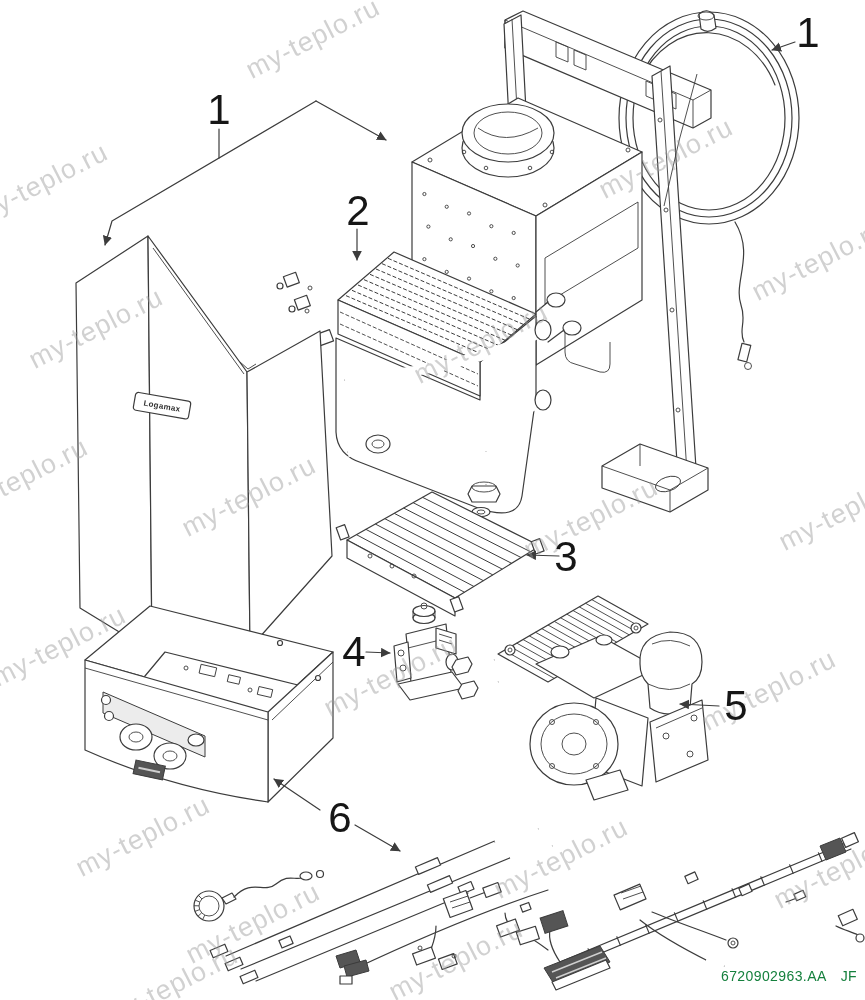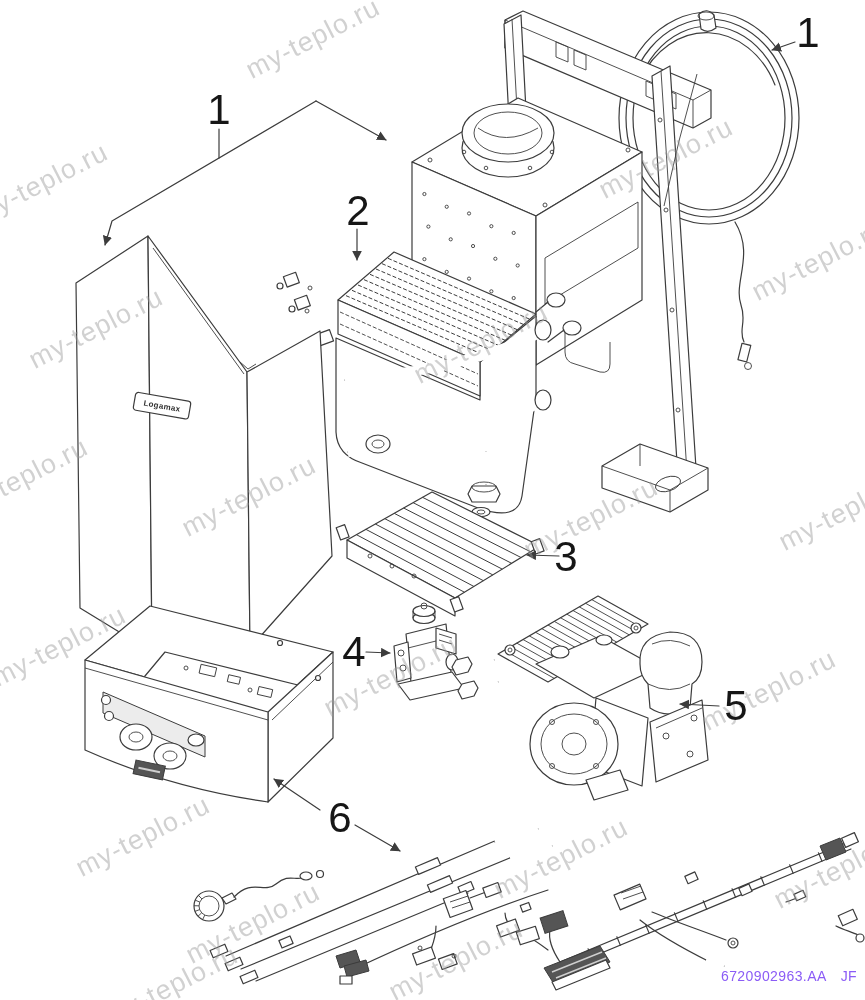--- a/index.html
+++ b/index.html
@@ -5,21 +5,21 @@
   html,body{margin:0;padding:0;background:#ffffff;}
   .stage{position:relative;width:865px;height:1000px;background:#fff;overflow:hidden;
          font-family:"Liberation Sans",sans-serif;}
   .artwork{position:absolute;left:0;top:0;}
   .wm-layer{position:absolute;left:0;top:0;width:865px;height:1000px;pointer-events:none;}
   .watermark{position:absolute;font:400 27px "Liberation Sans",sans-serif;color:#9a9a9a;
              opacity:.45;transform:rotate(-27deg);white-space:nowrap;letter-spacing:1px;}
   .label{position:absolute;width:34px;text-align:center;
          font:400 42px "Liberation Sans",sans-serif;color:#161616;line-height:1;}
   .footer{position:absolute;right:8px;top:968px;font:400 14px "Liberation Sans",sans-serif;
-          color:#8b5cf6;letter-spacing:.4px;}
+          color:#15803d;letter-spacing:.4px;}
   .footer span{margin-left:14px;}
   svg .ln{stroke:#3c3c3c;stroke-width:1.2;fill:none;stroke-linecap:round;stroke-linejoin:round;}
   svg .wh{stroke:#3c3c3c;stroke-width:1.2;fill:#ffffff;stroke-linejoin:round;}
   svg .lt{stroke:#3c3c3c;stroke-width:1;fill:#ececec;}
   svg .dk{stroke:#3c3c3c;stroke-width:1;fill:#555555;}
   svg .fine{stroke:#3c3c3c;stroke-width:.9;fill:none;}
   svg .badge-txt{font:700 8px "Liberation Sans",sans-serif;fill:#333;letter-spacing:.3px;}
 </style>
 </head>
 <body>

